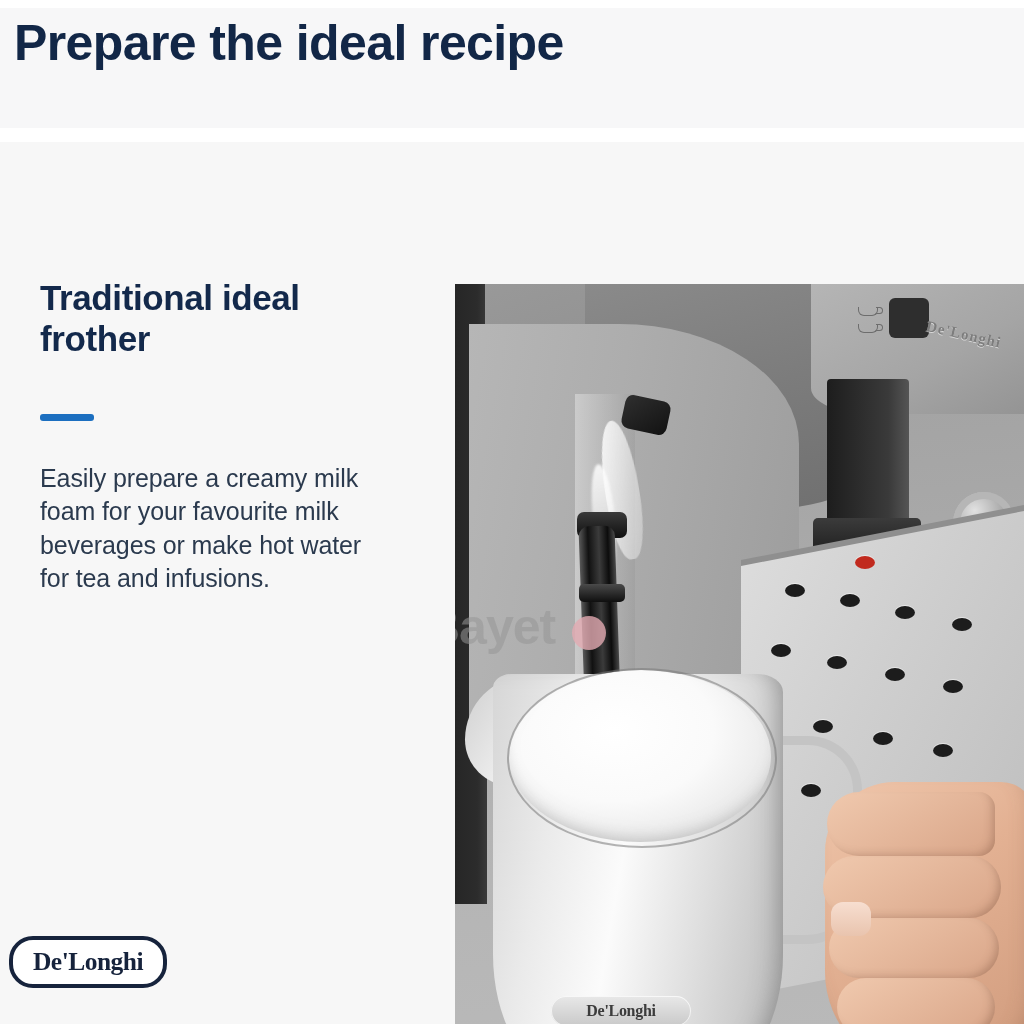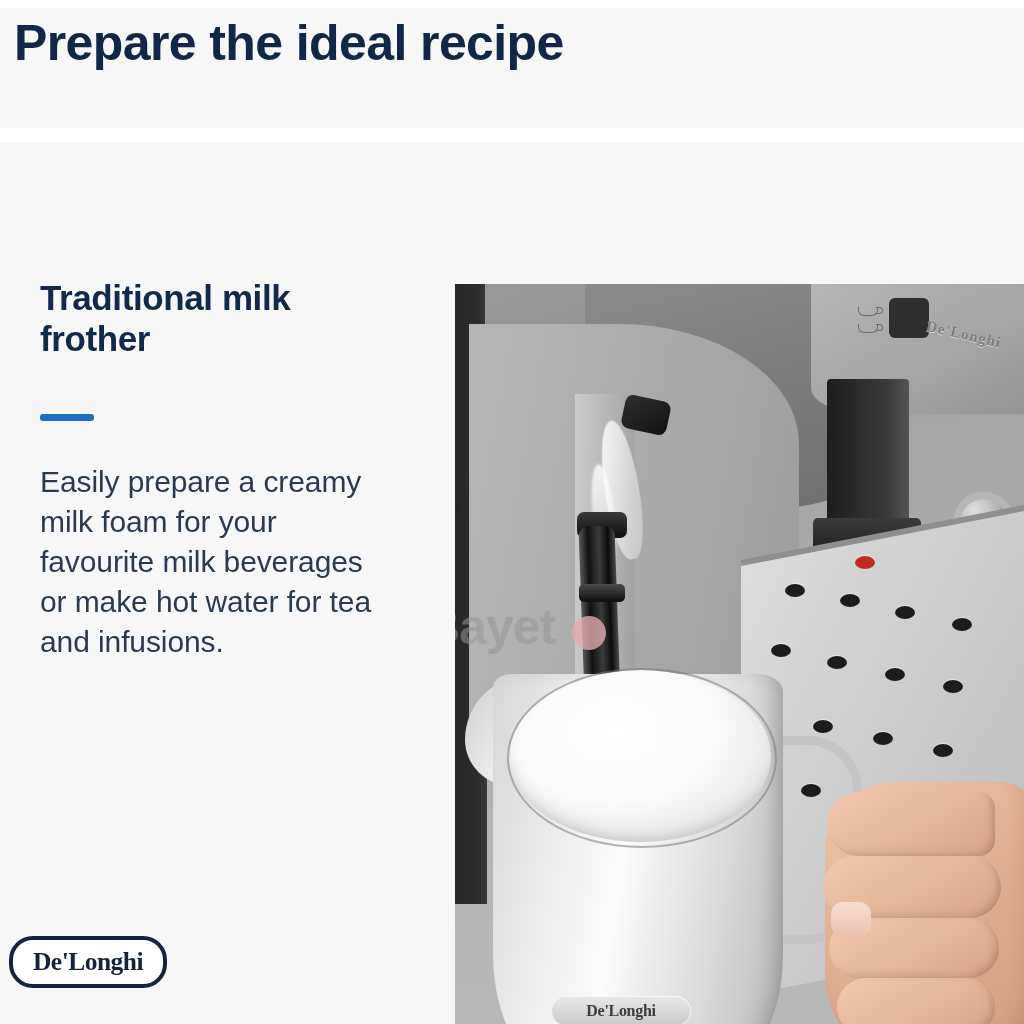--- a/index.html
+++ b/index.html
@@ -84,21 +84,21 @@
     width: 54px;
     height: 7px;
     border-radius: 3px;
     background: #1c6fc0;
   }
   .feature-body {
     position: absolute;
     left: 40px;
     top: 320px;
     width: 355px;
-    font-size: 30px;
+    font-size: 25px;
     line-height: 1.33;
     color: #2b3a4e;
     letter-spacing: -0.1px;
   }
 
   
   .brand-pill {
     position: absolute;
     left: 9px;
     top: 936px;
@@ -453,21 +453,21 @@
 <div class="page">
 
   <div class="header-band">
     <div class="page-title">Prepare the ideal recipe</div>
   </div>
   <div class="header-rule"></div>
 
   <div class="content">
 
     <div class="copy-panel">
-      <div class="feature-heading">Traditional milk frother</div>
+      <div class="feature-heading">Traditional ideal frother</div>
       <div class="feature-rule"></div>
       <div class="feature-body">Easily prepare a creamy milk foam for your favourite milk beverages or make hot water for tea and infusions.</div>
     </div>
 
     <div class="photo">
       <div class="photo-inner">
 
         <div class="wall-bg"></div>
         <div class="strip-dark"></div>
 

